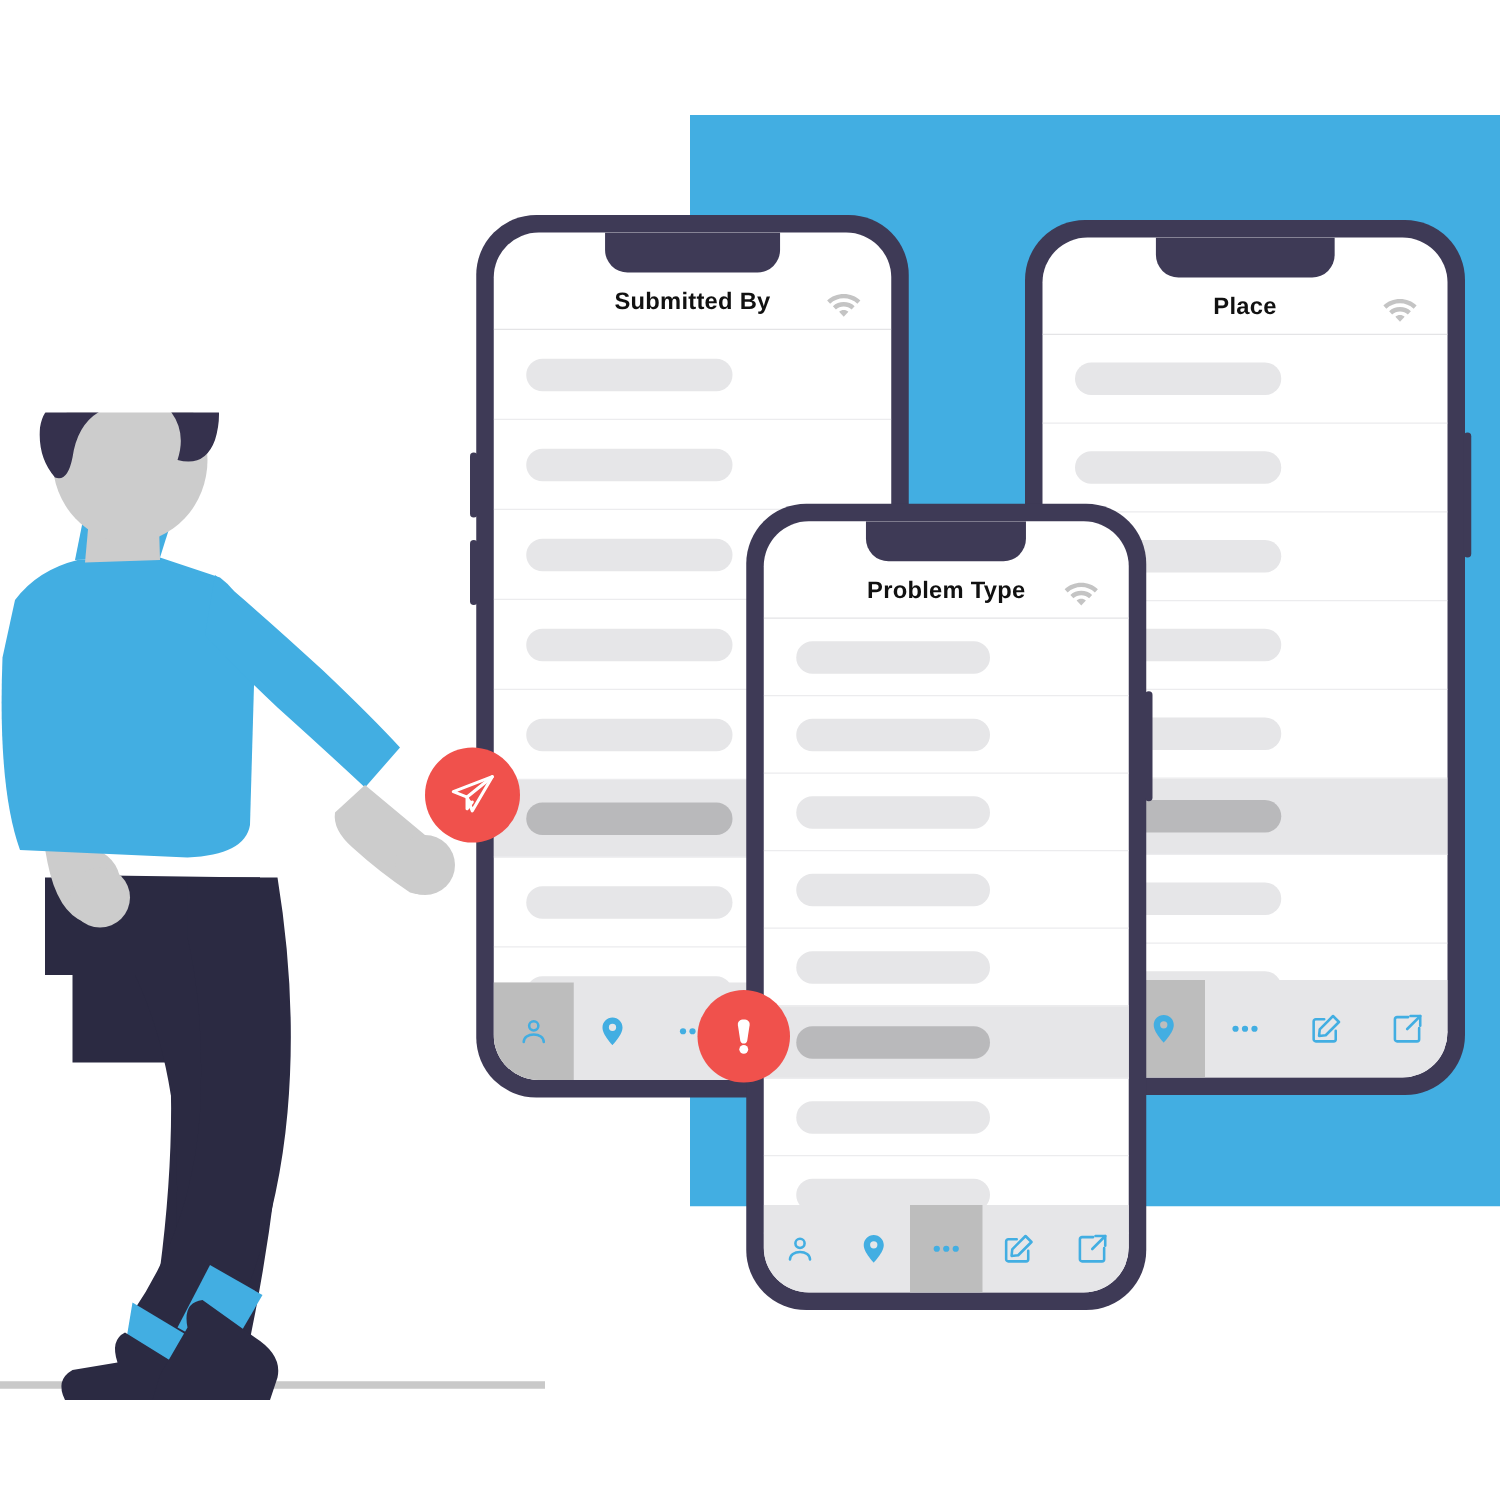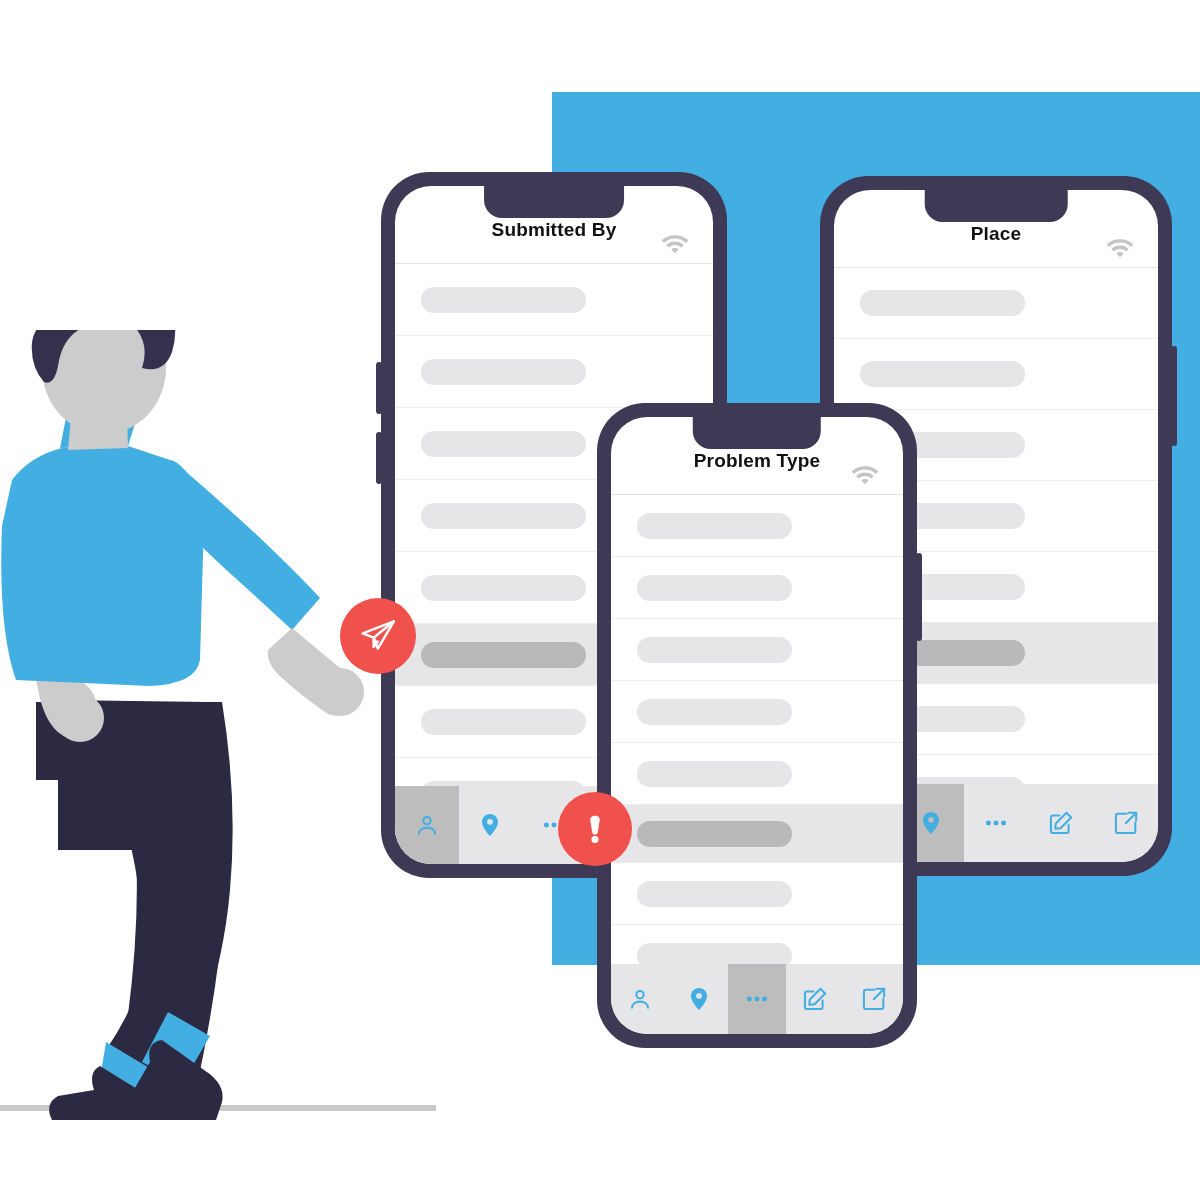--- a/index.html
+++ b/index.html
@@ -72,21 +72,21 @@
     border-radius: 3px;
   }
 
   
   .phone-header {
     position: relative;
     height: 78px;
     display: flex;
     align-items: flex-end;
     justify-content: center;
-    padding-bottom: 22px;
+    padding-bottom: 10px;
     box-sizing: border-box;
     border-bottom: 1.5px solid #e4e4e6;
   }
   .phone-title {
     font-size: 19px;
     font-weight: bold;
     color: #111111;
     letter-spacing: 0.2px;
   }
   .wifi-icon {

